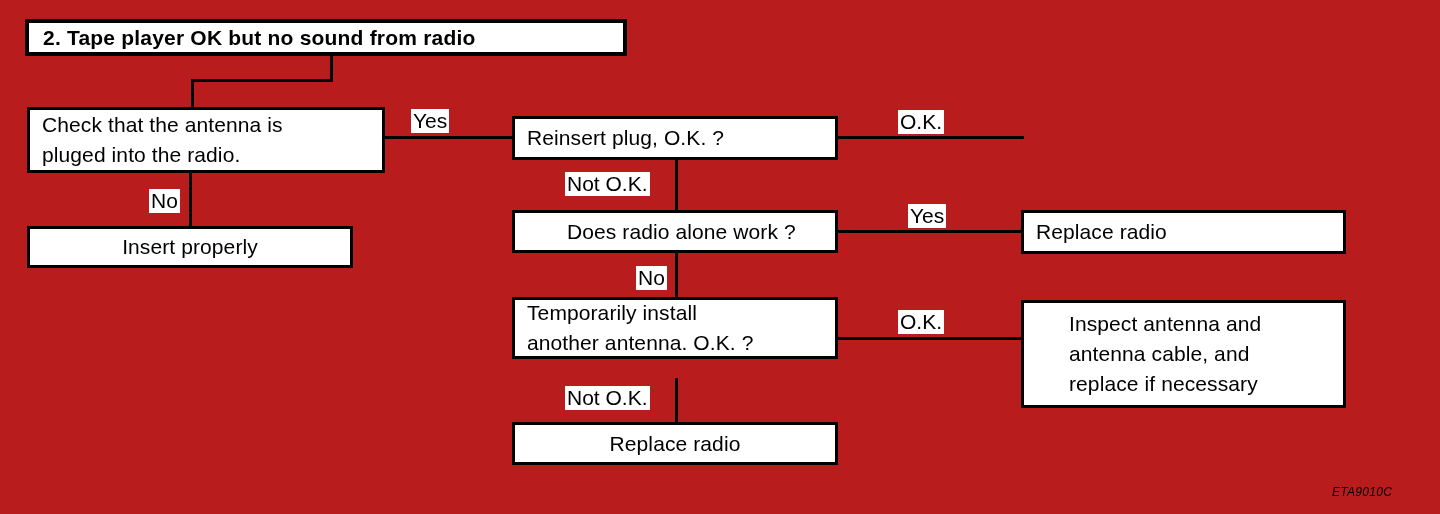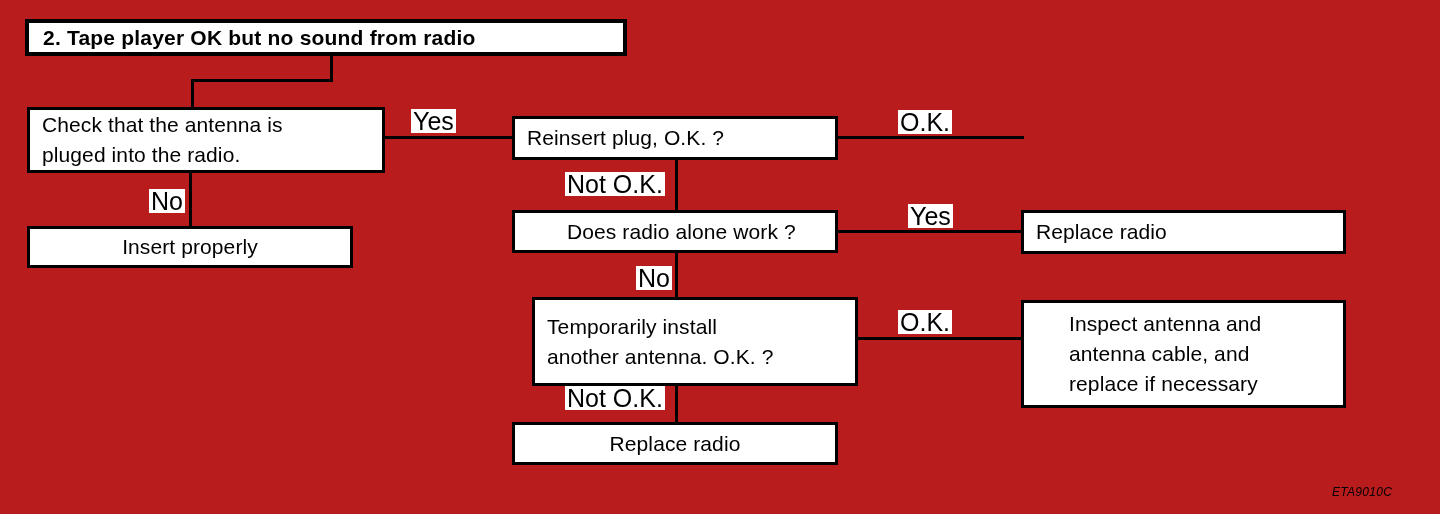--- a/index.html
+++ b/index.html
@@ -62,21 +62,21 @@
     z-index: 1;
   }
   .line-v {
     position: absolute;
     background: #000000;
     width: 3px;
     z-index: 1;
   }
   .edge-label {
     position: absolute;
-    font-size: 25px;
+    font-size: 21px;
     line-height: 24px;
     color: #000000;
     white-space: nowrap;
     z-index: 4;
     background: #ffffff;
     padding: 0 2px;
   }
   .footer-code {
     position: absolute;
     font-size: 12px;
@@ -131,21 +131,21 @@
   <div class="line-h" style="left:838px; top:230px; width:186px; height:3px;"></div>
   <div class="edge-label" style="left:908px; top:204px;">Yes</div>
 
   <div class="box left" style="left:1021px; top:210px; width:325px; height:44px;">
     <span class="box-text pad-l-sm">Replace radio</span>
   </div>
 
   <div class="line-v" style="left:675px; top:253px; width:3px; height:47px;"></div>
   <div class="edge-label" style="left:636px; top:266px;">No</div>
 
-  <div class="box left" style="left:532px; top:297px; width:326px; height:89px;">
+  <div class="box left" style="left:512px; top:297px; width:326px; height:62px;">
     <span class="box-text pad-l-sm">Temporarily install
 another antenna. O.K. ?</span>
   </div>
 
   <div class="line-h" style="left:838px; top:337px; width:186px; height:3px;"></div>
   <div class="edge-label" style="left:898px; top:310px;">O.K.</div>
 
   <div class="box left" style="left:1021px; top:300px; width:325px; height:108px;padding-left:33px;">
     <span class="box-text pad-l-sm">Inspect antenna and
 antenna cable, and

